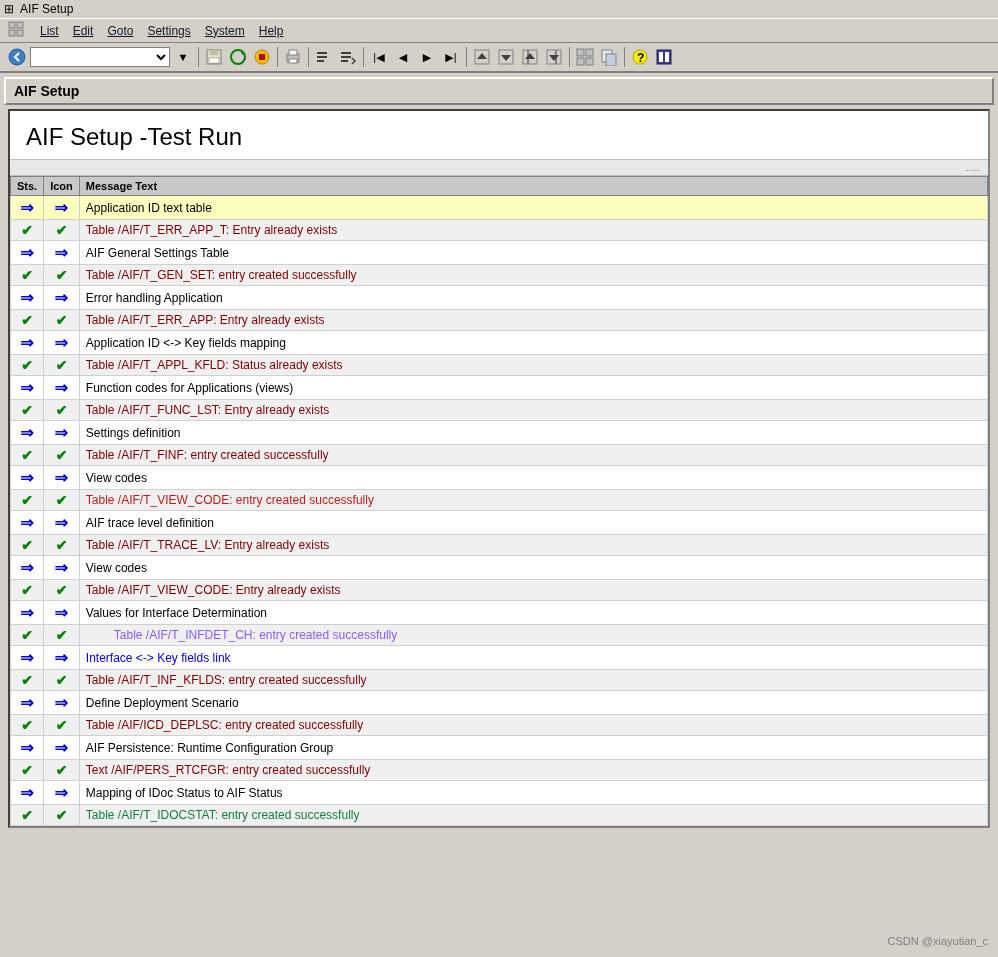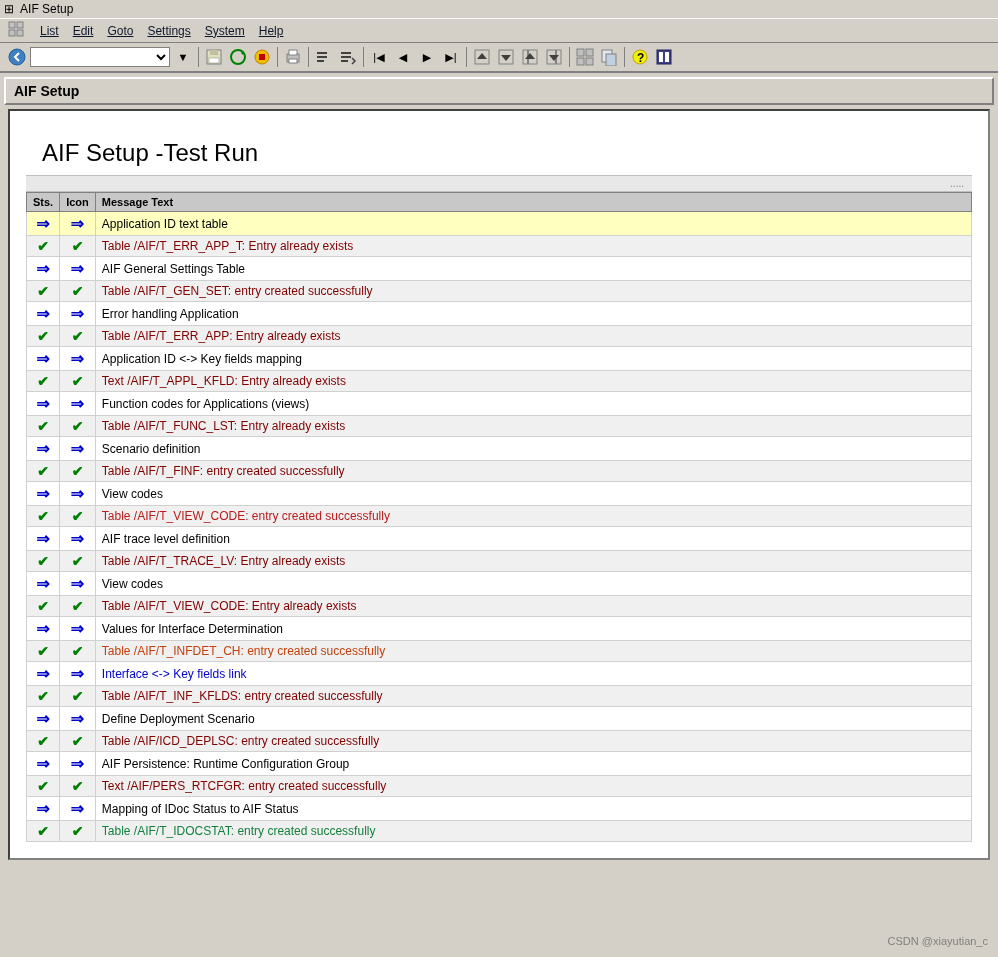--- a/index.html
+++ b/index.html
@@ -86,21 +86,21 @@
       font-weight: bold;
       color: #000;
     }
 
     
     .content-panel {
       background: #fff;
       border: 2px solid #808080;
       border-top: 2px solid #404040;
       border-left: 2px solid #404040;
-      padding: 16px;
+      padding: 0;
       margin: 4px;
     }
 
     .page-title {
       font-size: 24px;
       font-weight: normal;
       color: #000;
       padding: 12px 16px 8px 16px;
       border-bottom: 1px solid #c0c0c0;
     }
@@ -365,36 +365,36 @@
             <td class="col-msg"><span style="color:#800000;">Table /AIF/T_ERR_APP: Entry already exists</span></td>
           </tr>
           <tr>
             <td class="col-sts"><span style="color:#0000cc;font-size:16px;font-weight:bold;">⇒</span></td>
             <td class="col-icon"><span style="color:#0000cc;font-size:16px;font-weight:bold;">⇒</span></td>
             <td class="col-msg"><span style="">Application ID &lt;-&gt; Key fields mapping</span></td>
           </tr>
           <tr>
             <td class="col-sts"><span style="color:#008000;font-size:14px;font-weight:bold;">✔</span></td>
             <td class="col-icon"><span style="color:#008000;font-size:14px;font-weight:bold;">✔</span></td>
-            <td class="col-msg"><span style="color:#800000;">Text /AIF/T_APPL_KFLD: Entry already exists</span></td>
+            <td class="col-msg"><span style="color:#800000;">Table /AIF/T_APPL_KFLD: Status already exists</span></td>
           </tr>
           <tr>
             <td class="col-sts"><span style="color:#0000cc;font-size:16px;font-weight:bold;">⇒</span></td>
             <td class="col-icon"><span style="color:#0000cc;font-size:16px;font-weight:bold;">⇒</span></td>
             <td class="col-msg"><span style="">Function codes for Applications (views)</span></td>
           </tr>
           <tr>
             <td class="col-sts"><span style="color:#008000;font-size:14px;font-weight:bold;">✔</span></td>
             <td class="col-icon"><span style="color:#008000;font-size:14px;font-weight:bold;">✔</span></td>
             <td class="col-msg"><span style="color:#800000;">Table /AIF/T_FUNC_LST: Entry already exists</span></td>
           </tr>
           <tr>
             <td class="col-sts"><span style="color:#0000cc;font-size:16px;font-weight:bold;">⇒</span></td>
             <td class="col-icon"><span style="color:#0000cc;font-size:16px;font-weight:bold;">⇒</span></td>
-            <td class="col-msg"><span style="">Scenario definition</span></td>
+            <td class="col-msg"><span style="">Settings definition</span></td>
           </tr>
           <tr>
             <td class="col-sts"><span style="color:#008000;font-size:14px;font-weight:bold;">✔</span></td>
             <td class="col-icon"><span style="color:#008000;font-size:14px;font-weight:bold;">✔</span></td>
             <td class="col-msg"><span style="color:#800000;">Table /AIF/T_FINF: entry created successfully</span></td>
           </tr>
           <tr>
             <td class="col-sts"><span style="color:#0000cc;font-size:16px;font-weight:bold;">⇒</span></td>
             <td class="col-icon"><span style="color:#0000cc;font-size:16px;font-weight:bold;">⇒</span></td>
             <td class="col-msg"><span style="">View codes</span></td>
@@ -425,21 +425,21 @@
             <td class="col-msg"><span style="color:#800000;">Table /AIF/T_VIEW_CODE: Entry already exists</span></td>
           </tr>
           <tr>
             <td class="col-sts"><span style="color:#0000cc;font-size:16px;font-weight:bold;">⇒</span></td>
             <td class="col-icon"><span style="color:#0000cc;font-size:16px;font-weight:bold;">⇒</span></td>
             <td class="col-msg"><span style="">Values for Interface Determination</span></td>
           </tr>
           <tr>
             <td class="col-sts"><span style="color:#008000;font-size:14px;font-weight:bold;">✔</span></td>
             <td class="col-icon"><span style="color:#008000;font-size:14px;font-weight:bold;">✔</span></td>
-            <td class="col-msg"><span style="color:#c2410c;">Table /AIF/T_INFDET_CH: entry created successfully</span></td>
+            <td class="col-msg"><span style="color:#8b5cf6;margin-left:28px;">Table /AIF/T_INFDET_CH: entry created successfully</span></td>
           </tr>
           <tr>
             <td class="col-sts"><span style="color:#0000cc;font-size:16px;font-weight:bold;">⇒</span></td>
             <td class="col-icon"><span style="color:#0000cc;font-size:16px;font-weight:bold;">⇒</span></td>
             <td class="col-msg"><span style="color:#0000cc;">Interface &lt;-&gt; Key fields link</span></td>
           </tr>
           <tr>
             <td class="col-sts"><span style="color:#008000;font-size:14px;font-weight:bold;">✔</span></td>
             <td class="col-icon"><span style="color:#008000;font-size:14px;font-weight:bold;">✔</span></td>
             <td class="col-msg"><span style="color:#800000;">Table /AIF/T_INF_KFLDS: entry created successfully</span></td>

